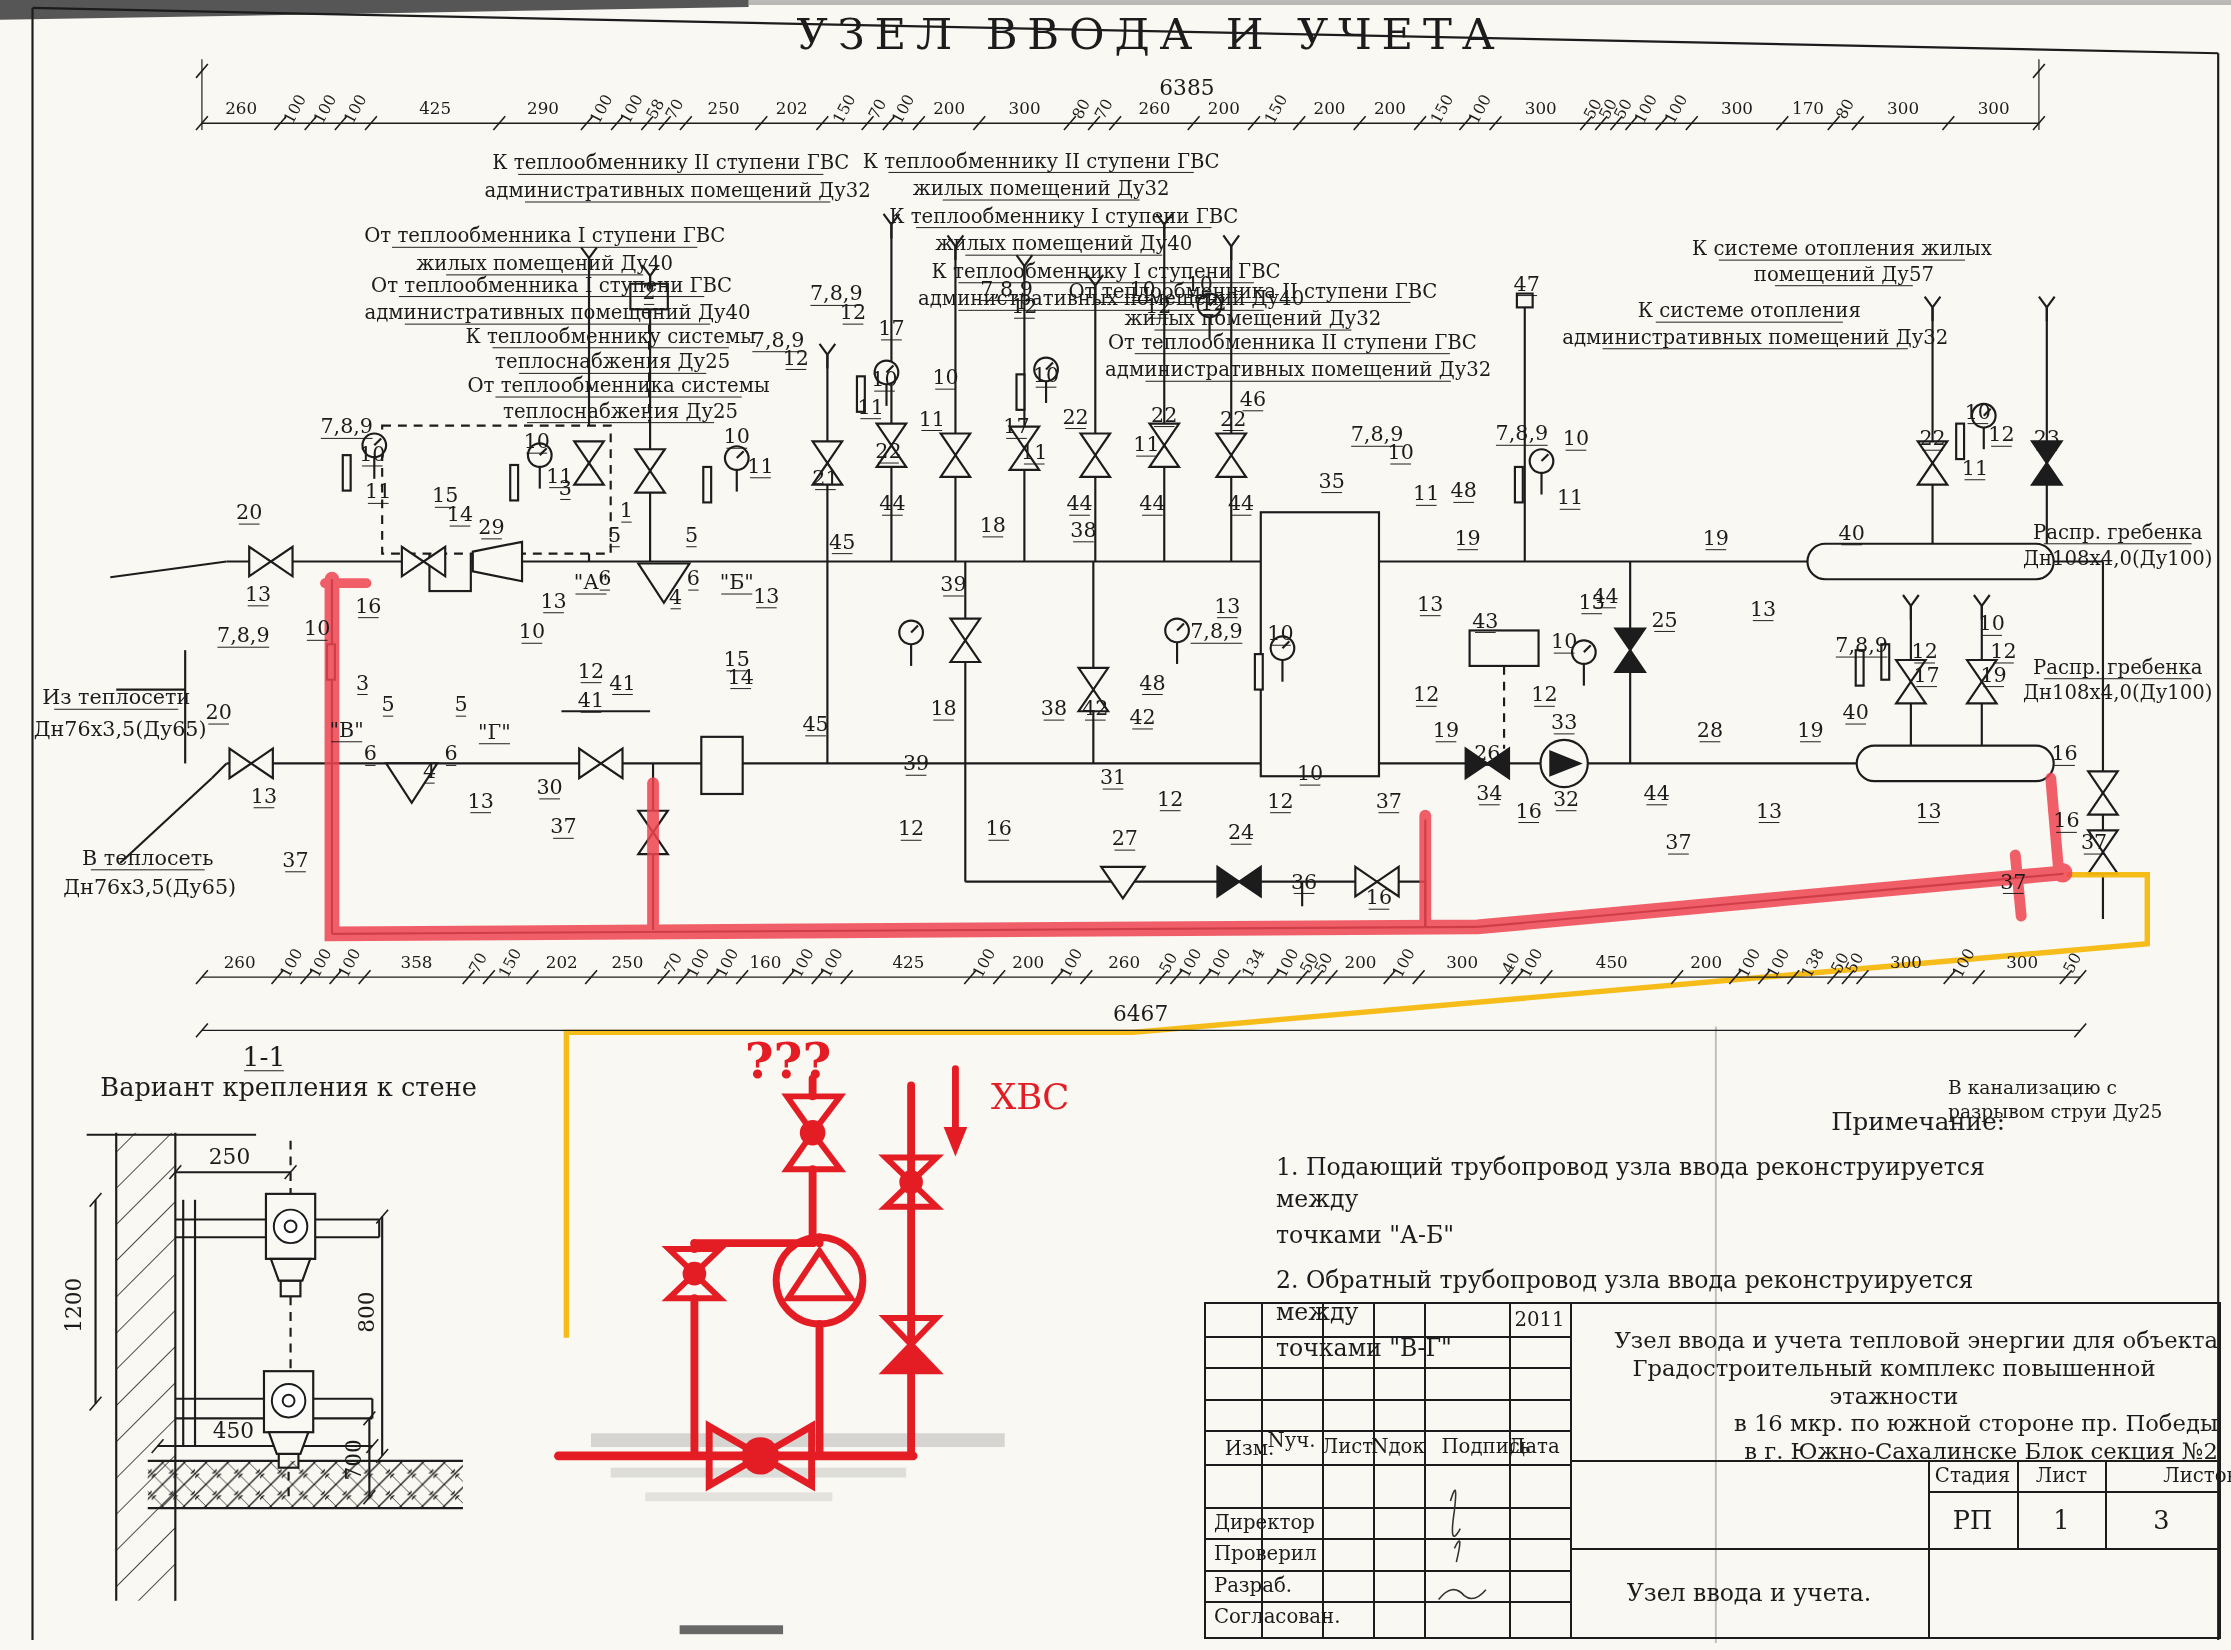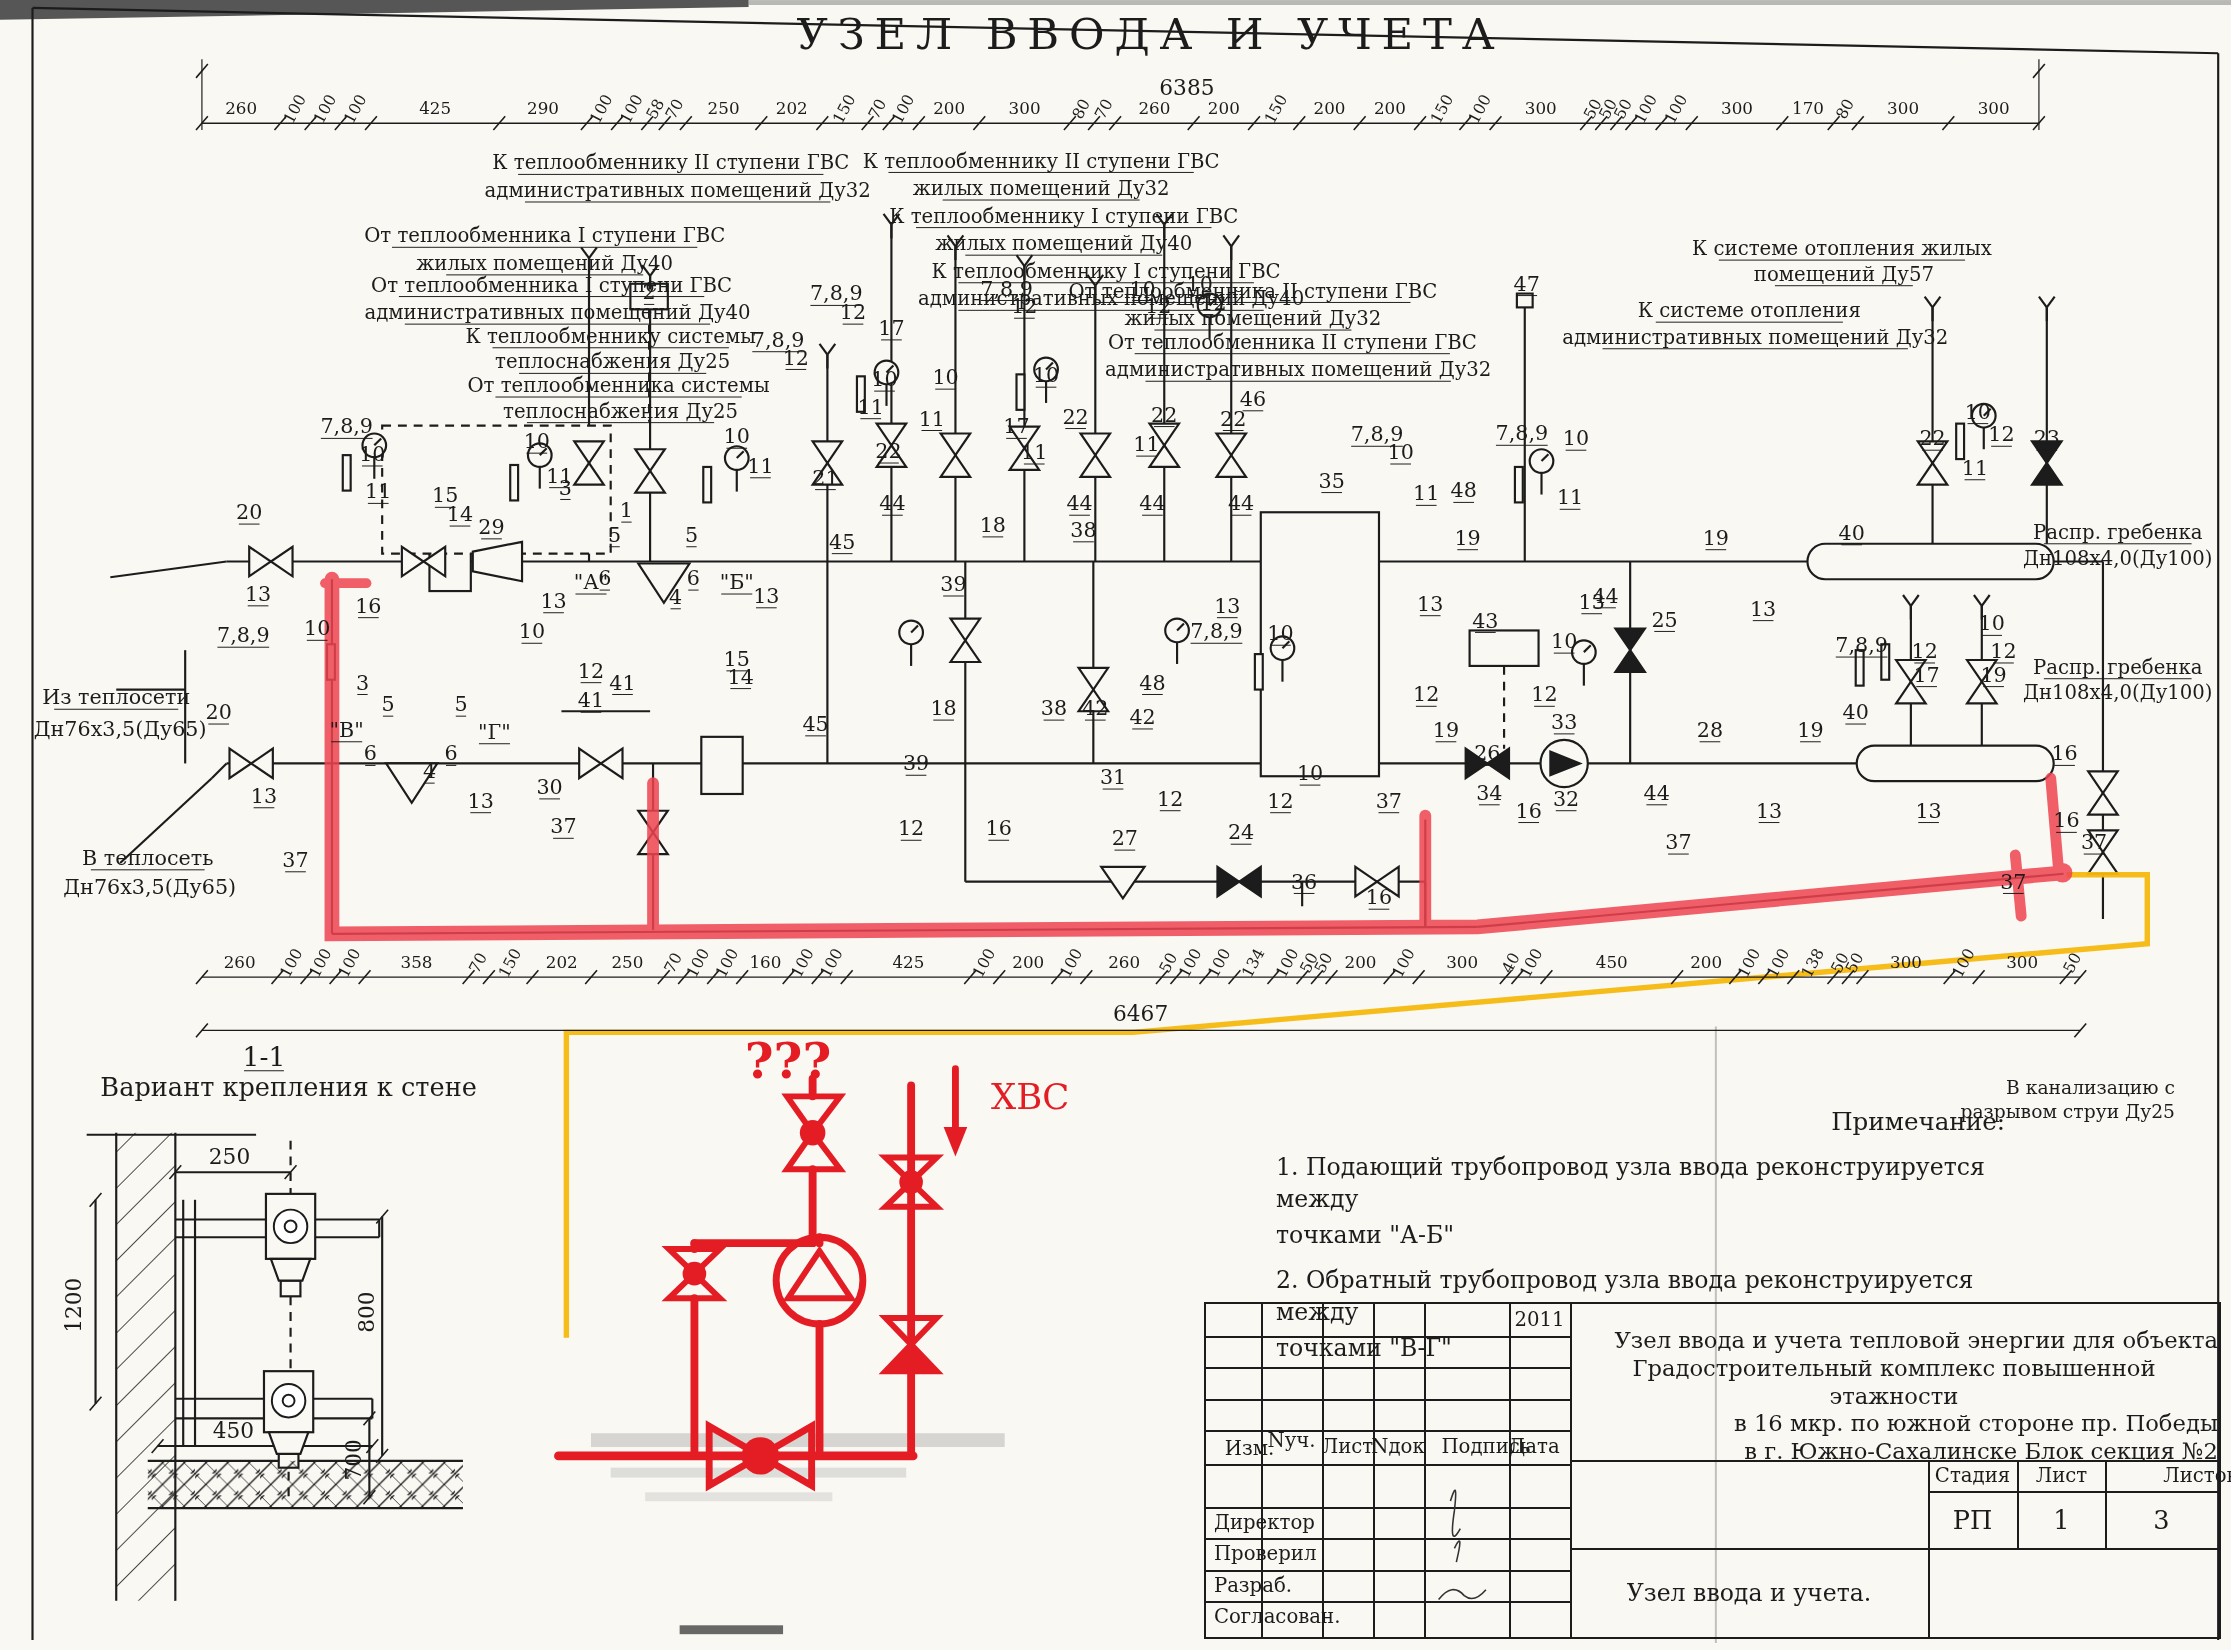--- a/index.html
+++ b/index.html
@@ -5,21 +5,21 @@
   html,body{margin:0;padding:0;background:#d8d8d4;}
   #sheet{position:relative;width:2231px;height:1650px;background:#f9f8f3;overflow:hidden;
          font-family:"DejaVu Serif","Liberation Serif",serif;color:#1c1c1c;}
   svg{position:absolute;left:0;top:0;}
   .hdiv{position:absolute;font-family:"DejaVu Serif","Liberation Serif",serif;color:#1c1c1c;}
   
   #notes{left:1276px;top:1105px;width:729px;font-size:23.6px;line-height:1.35;}
   #notes .nh{text-align:right;font-size:24.6px;margin-bottom:13.8px;}
   #notes p{margin:0 0 3.9px 0;}
   
-  #outfall{left:1948px;top:1076px;width:227px;text-align:right;font-size:18.7px;line-height:1.3;}
+  #outfall{left:1948px;top:1076px;width:227px;text-align:left;font-size:18.7px;line-height:1.3;}
   
   #tb{left:1204px;top:1302px;width:1013px;height:333px;border:2.5px solid #1c1c1c;font-size:19.7px;}
   .tbl{position:absolute;background:#1c1c1c;}
   .tbc{position:absolute;display:flex;align-items:center;justify-content:center;text-align:center;}
   .tbc.lft{justify-content:flex-start;padding-left:7.9px;}
   #tb .proj{font-size:22.7px;line-height:1.22;}
   #tb .big{font-size:25.6px;}
   #tb .doc{font-size:23.6px;border-radius:15px;}
 </style>
 </head>

